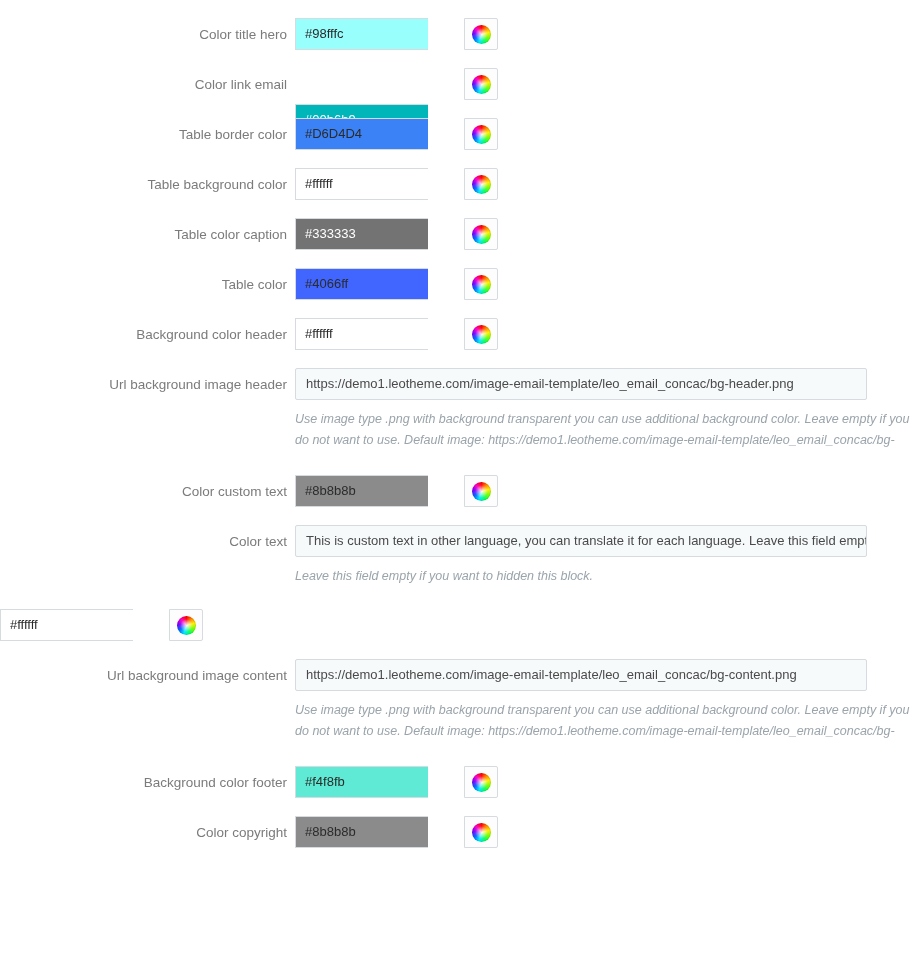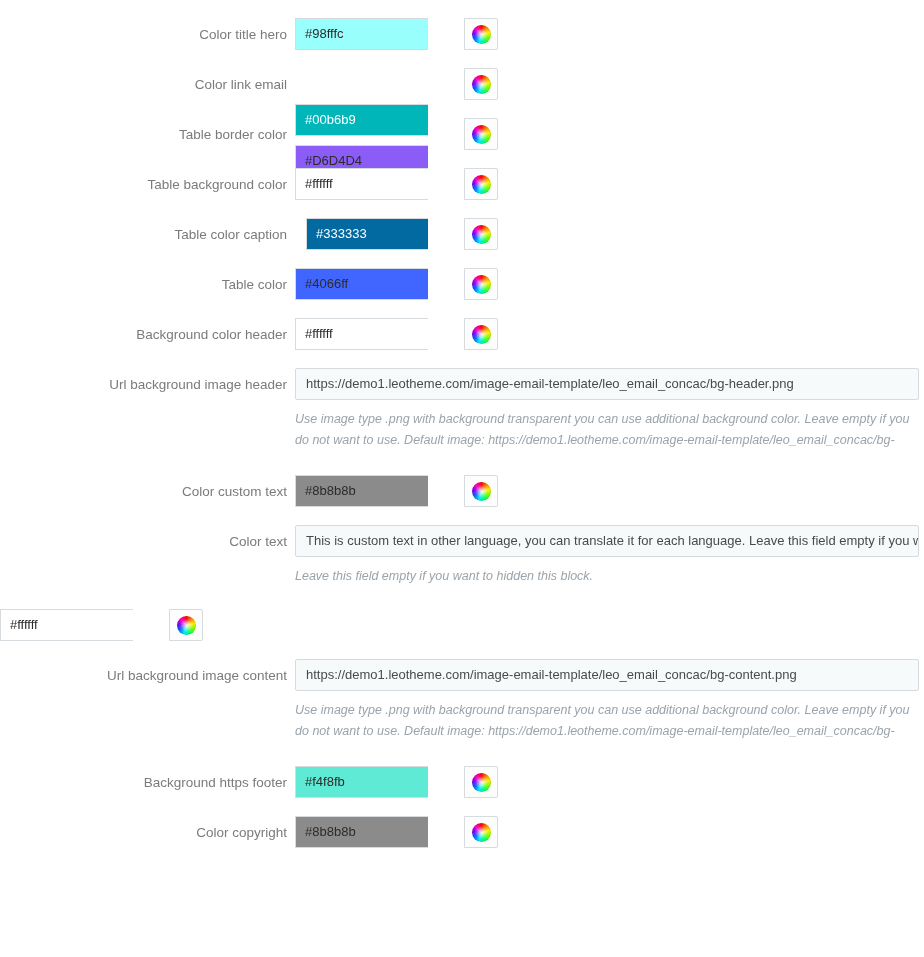--- a/index.html
+++ b/index.html
@@ -90,21 +90,21 @@
     background:
       radial-gradient(circle at 50% 50%, rgba(255,255,255,0.92) 0%, rgba(255,255,255,0.55) 22%, rgba(255,255,255,0.05) 48%, rgba(255,255,255,0) 62%),
       conic-gradient(from 0deg,
         #ff0000 0deg, #ff8a00 38deg, #ffee00 74deg,
         #6bff00 118deg, #00ff6a 158deg, #00e5ff 198deg,
         #0066ff 238deg, #7a00ff 278deg, #ff00c8 318deg, #ff0000 360deg);
     box-shadow: inset 0 0 0 1px rgba(0,0,0,0.10);
     display: block;
   }
   .wide-input {
-    width: 624px;
+    width: 572px;
     height: 32px;
     box-sizing: border-box;
     border: 1px solid #d6dbdf;
     background: #f7fafb;
     padding: 0 10px;
     font-size: 13px;
     color: #4a4a4a;
     line-height: 30px;
     white-space: nowrap;
     overflow: hidden;
@@ -149,21 +149,21 @@
           <div class="swatch-btn">
             <span class="wheel"></span>
           </div>
         </div>
       </div>
     </div>
     <div class="form-row tight">
       <div class="row-label">Table border color</div>
       <div class="row-field">
         <div class="input-group">
-          <div class="color-input" style="background: #8b5cf6; margin-top: 27px;">#D6D4D4</div>
+          <div class="color-input" style="background: #3b82f6;">#D6D4D4</div>
           <div class="swatch-btn">
             <span class="wheel"></span>
           </div>
         </div>
       </div>
     </div>
     <div class="form-row tight">
       <div class="row-label">Table background color</div>
       <div class="row-field">
         <div class="input-group">
@@ -171,21 +171,21 @@
           <div class="swatch-btn">
             <span class="wheel"></span>
           </div>
         </div>
       </div>
     </div>
     <div class="form-row tight">
       <div class="row-label">Table color caption</div>
       <div class="row-field">
         <div class="input-group">
-          <div class="color-input dark-bg" style="background: #0369a1; margin-left: 11px;">#333333</div>
+          <div class="color-input dark-bg" style="background: #737373;">#333333</div>
           <div class="swatch-btn">
             <span class="wheel"></span>
           </div>
         </div>
       </div>
     </div>
     <div class="form-row tight">
       <div class="row-label">Table color</div>
       <div class="row-field">
         <div class="input-group">
@@ -243,21 +243,21 @@
       </div>
     </div>
     <div class="form-row">
       <div class="row-label">Url background image content</div>
       <div class="row-field">
         <div class="wide-input">https://demo1.leotheme.com/image-email-template/leo_email_concac/bg-content.png</div>
         <div class="help-text">Use image type .png with background transparent you can use additional background color. Leave empty if you do not want to use. Default image: https://demo1.leotheme.com/image-email-template/leo_email_concac/bg-content.png</div>
       </div>
     </div>
     <div class="form-row tight">
-      <div class="row-label">Background https footer</div>
+      <div class="row-label">Background color footer</div>
       <div class="row-field">
         <div class="input-group">
           <div class="color-input" style="background: #5eead4;">#f4f8fb</div>
           <div class="swatch-btn">
             <span class="wheel"></span>
           </div>
         </div>
       </div>
     </div>
     <div class="form-row tight">

